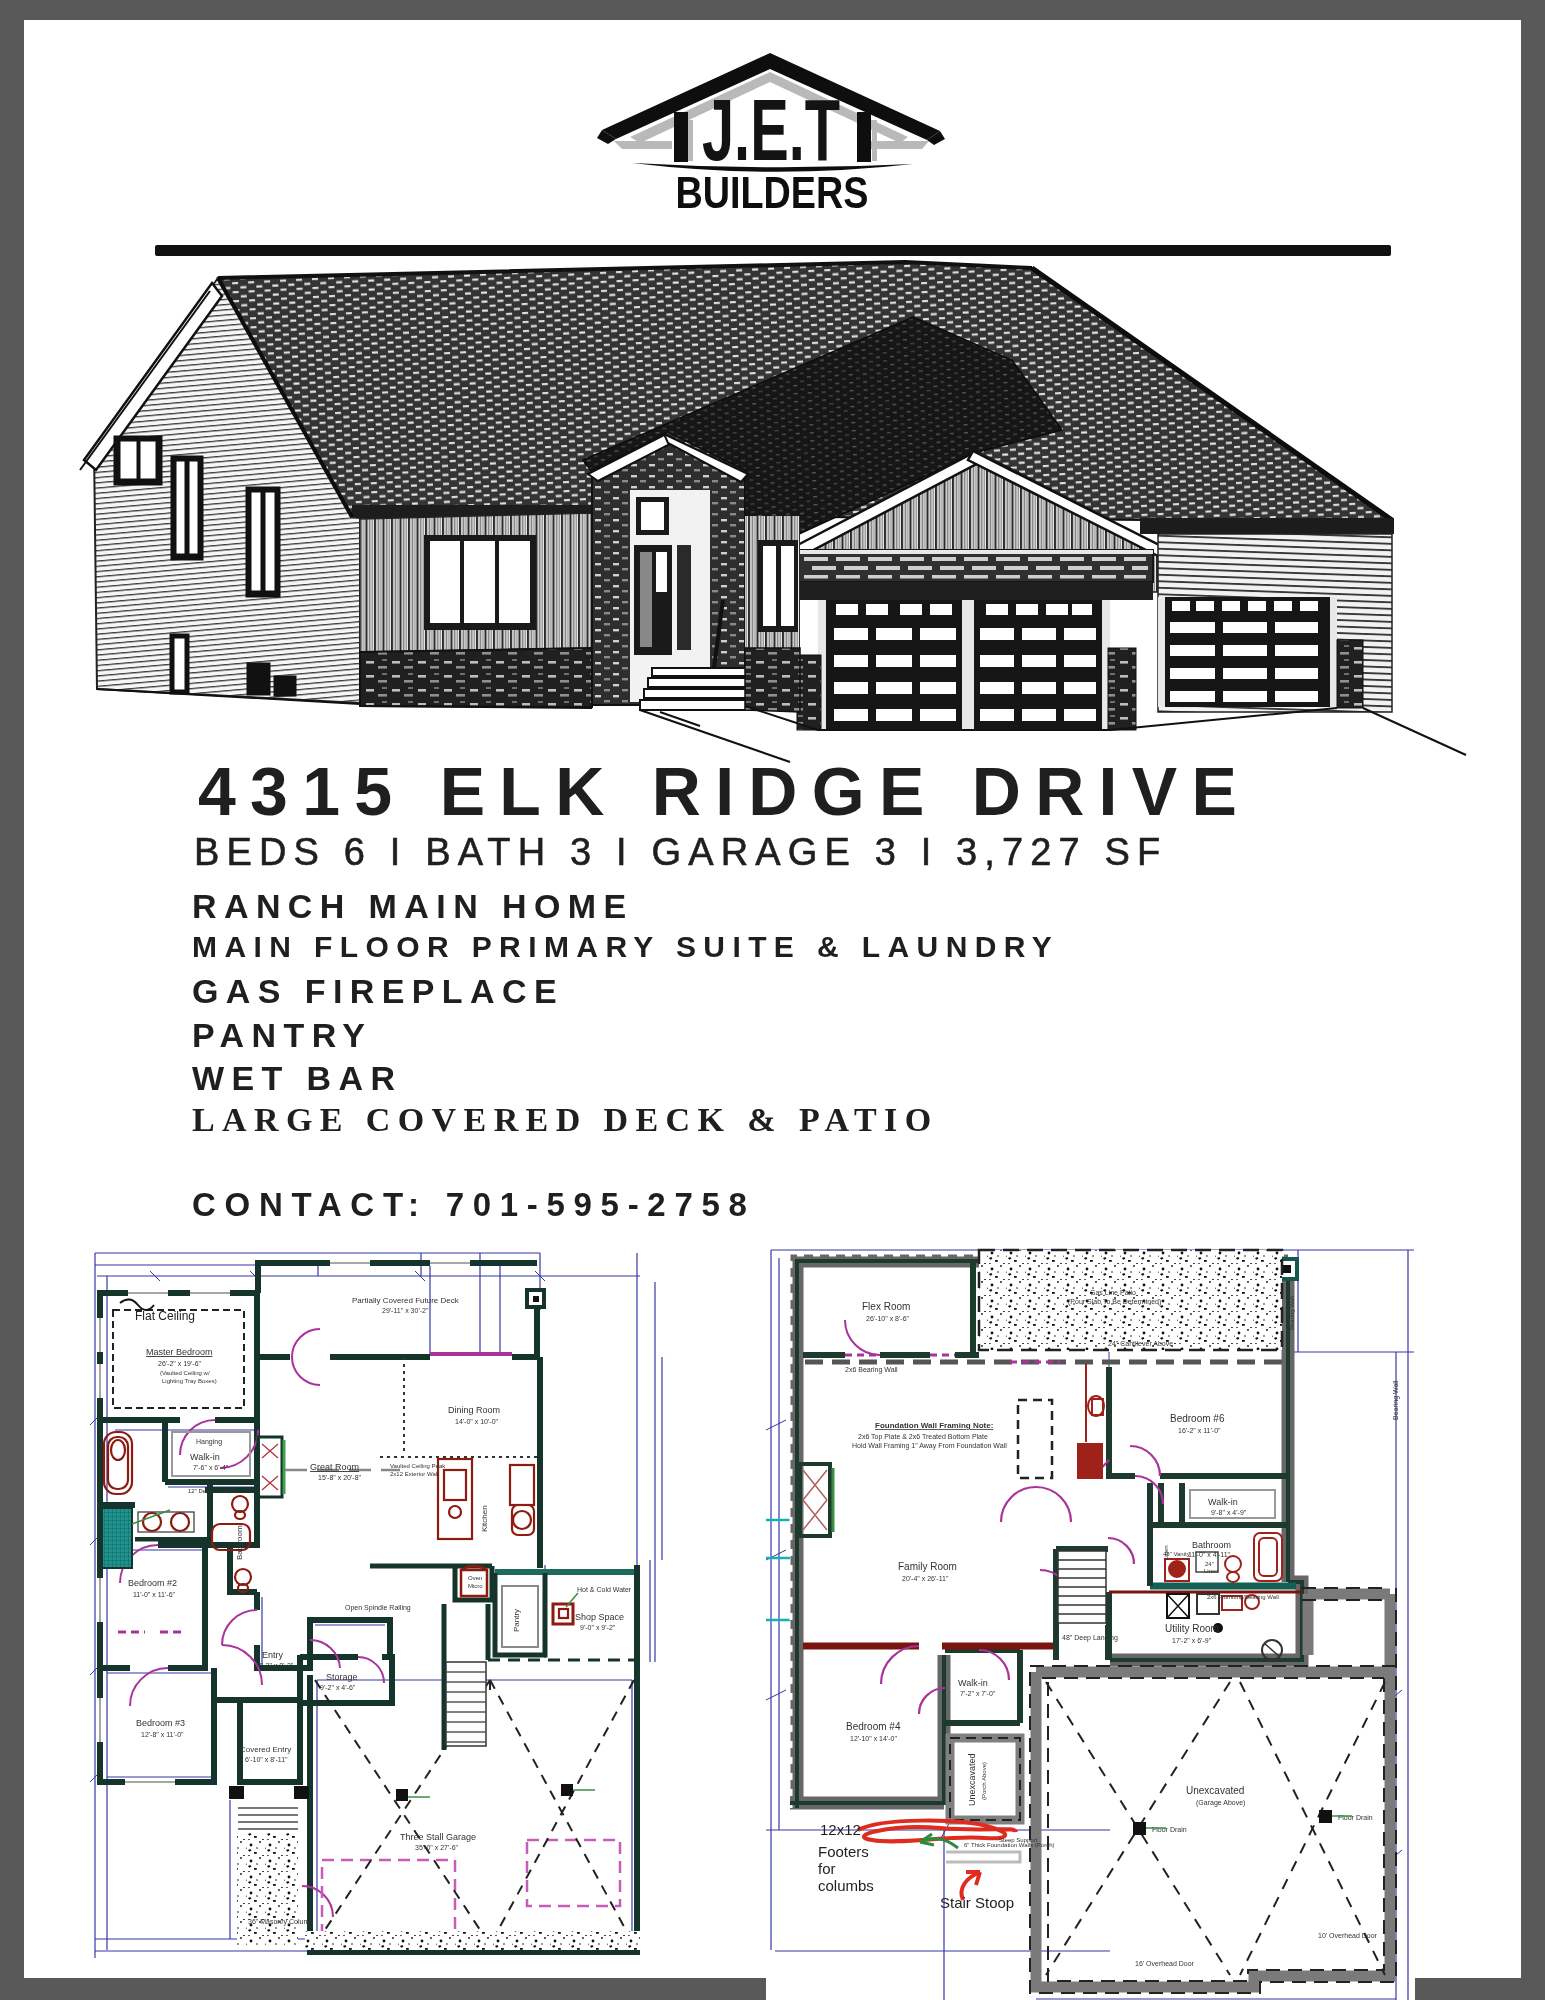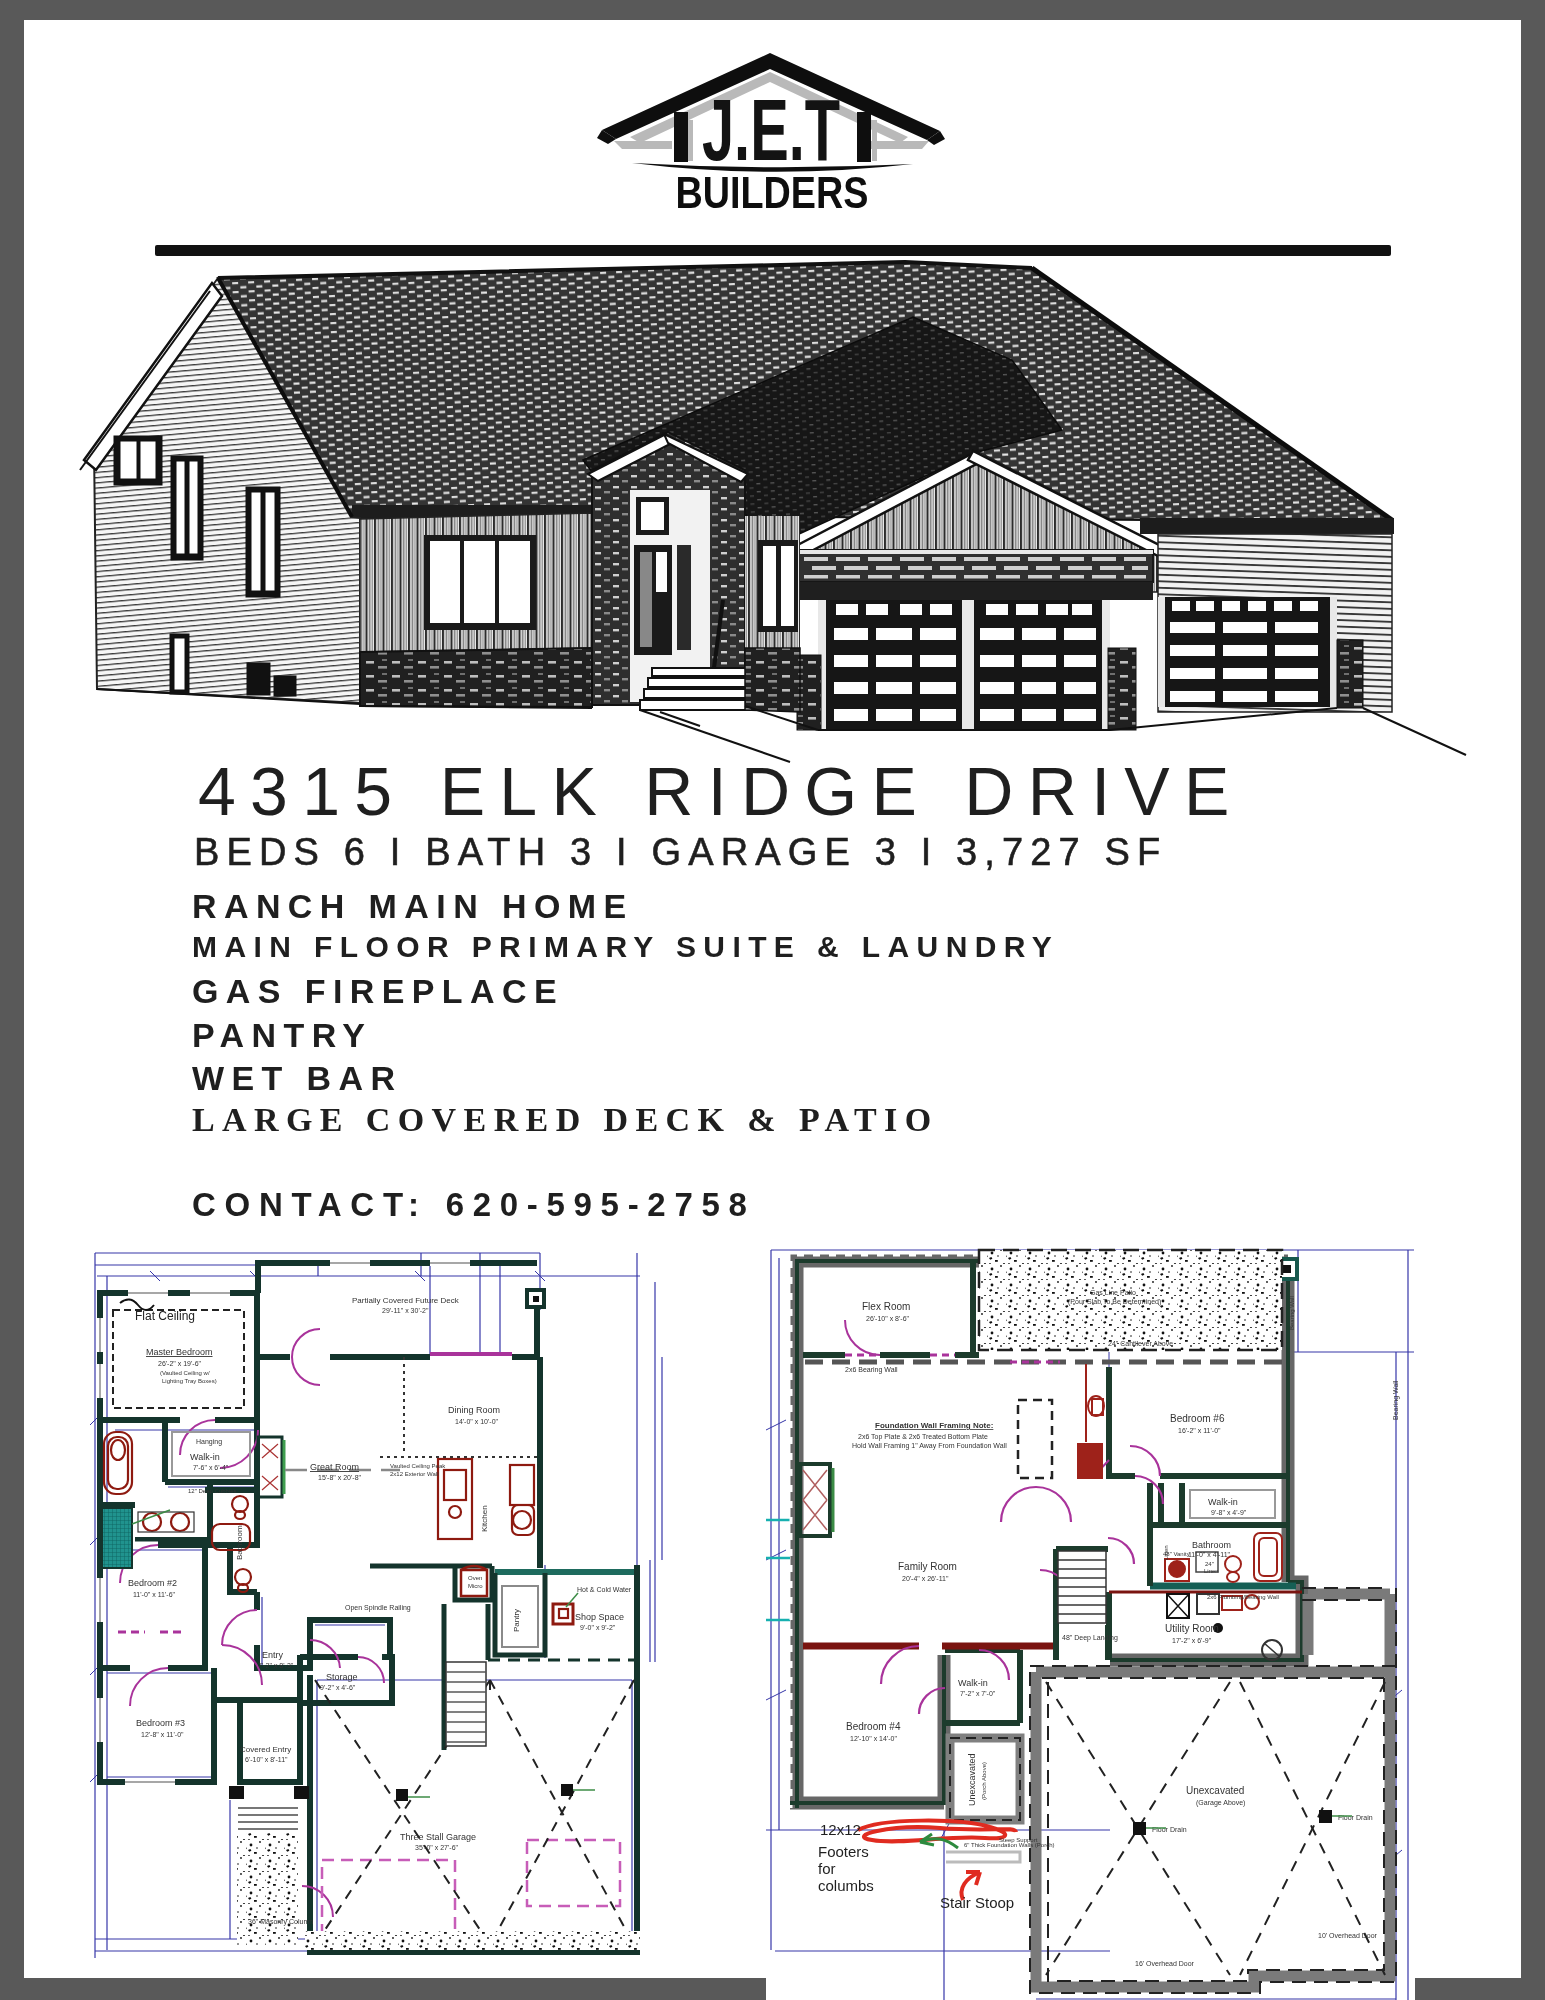--- a/index.html
+++ b/index.html
@@ -249,29 +249,29 @@
 <line x1="97" y1="689" x2="360" y2="704" stroke="#111" stroke-width="2"></line>
 <line x1="360" y1="706" x2="592" y2="708" stroke="#111" stroke-width="2"></line>
 <line x1="745" y1="706" x2="818" y2="730" stroke="#111" stroke-width="2"></line>
 <line x1="818" y1="730" x2="1110" y2="730" stroke="#111" stroke-width="2"></line>
 <line x1="1110" y1="730" x2="1337" y2="708" stroke="#111" stroke-width="2"></line>
 <line x1="1363" y1="708" x2="1466" y2="755" stroke="#111" stroke-width="2"></line>
 <line x1="640" y1="710" x2="790" y2="762" stroke="#111" stroke-width="2"></line>
 <line x1="660" y1="712" x2="700" y2="726" stroke="#111" stroke-width="2"></line>
 </svg>
 
-<div class="abs txt" id="t-title" style="left:198px;top:752px;font-size:68px;font-weight:normal;letter-spacing:14.3px;">4315 ELK RIDGE DRIVE</div>
+<div class="abs txt" id="t-title" style="left:198px;top:752px;font-size:68px;font-weight:bold;letter-spacing:14.3px;">4315 ELK RIDGE DRIVE</div>
 <div class="abs txt" id="t-sub" style="left:194px;top:831px;font-size:38px;font-weight:normal;letter-spacing:7.15px;-webkit-text-stroke:0.6px #1f1f1f;">BEDS 6 I BATH  3 I GARAGE 3 I 3,727 SF</div>
 <div class="abs txt" id="t-f1" style="letter-spacing:7.4px;left:192px;top:887px;font-size:34px;font-weight:bold;">RANCH MAIN HOME</div>
 <div class="abs txt" id="t-f2" style="letter-spacing:7.4px;left:192px;top:930px;font-size:30px;font-weight:bold;">MAIN FLOOR PRIMARY SUITE &amp; LAUNDRY</div>
 <div class="abs txt" id="t-f3" style="letter-spacing:7.4px;left:192px;top:972px;font-size:34px;font-weight:bold;">GAS FIREPLACE</div>
 <div class="abs txt" id="t-f4" style="letter-spacing:7.4px;left:192px;top:1016px;font-size:34px;font-weight:bold;">PANTRY</div>
 <div class="abs txt" id="t-f5" style="letter-spacing:7.4px;left:192px;top:1059px;font-size:34px;font-weight:bold;">WET BAR</div>
 <div class="abs txt" id="t-f6" style="letter-spacing:7.4px;left:192px;top:1101px;font-size:34px;font-weight:bold;font-family:Liberation Serif, serif;">LARGE COVERED DECK &amp; PATIO</div>
-<div class="abs txt" id="t-contact" style="left:192px;top:1186px;font-size:33px;font-weight:bold;letter-spacing:8.7px;">CONTACT:  620-595-2758</div>
+<div class="abs txt" id="t-contact" style="left:192px;top:1186px;font-size:33px;font-weight:bold;letter-spacing:8.7px;">CONTACT:  701-595-2758</div>
 
 <svg id="plan1" class="abs" style="left:80px;top:1243px" width="590" height="730" viewBox="80 1243 590 730" font-family="Liberation Sans, sans-serif">
 <defs>
   <pattern id="spk" width="19" height="16" patternUnits="userSpaceOnUse">
     <rect width="19" height="16" fill="#ffffff"></rect>
     <circle cx="4" cy="5" r="1.4" fill="#111"></circle>
     <circle cx="13" cy="2" r="0.9" fill="#111"></circle>
     <path d="M18,8 l3,-1.5 1.4,2.4 -2.6,1.2 Z" fill="#111"></path>
     <rect x="7" y="12" width="2.8" height="1.8" fill="#111"></rect>
     <circle cx="16" cy="16" r="1.1" fill="#111"></circle>

